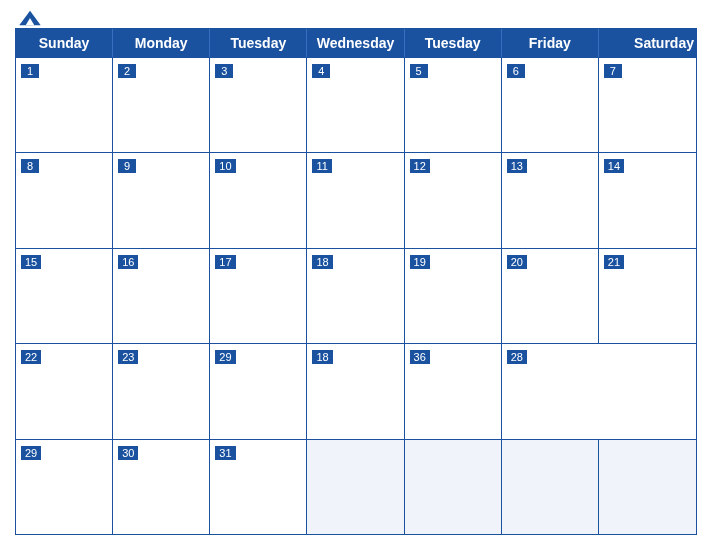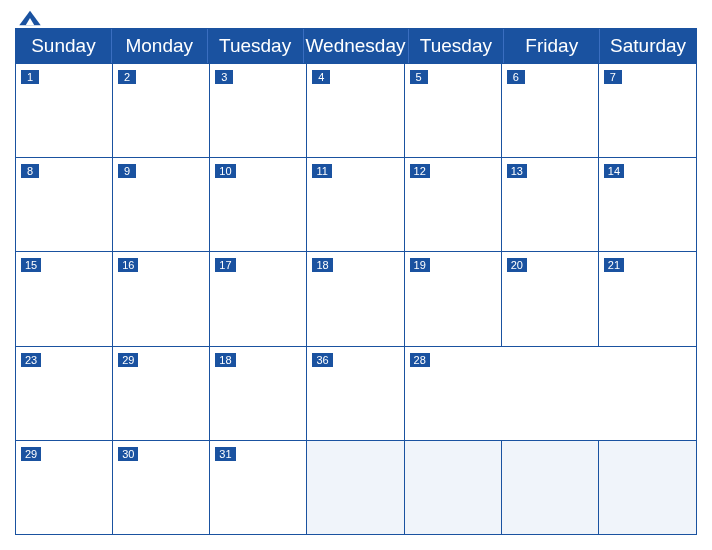--- a/index.html
+++ b/index.html
@@ -78,28 +78,29 @@
 
     .cal-header-row {
       display: grid;
       grid-template-columns: repeat(7, 1fr);
       background: #1a52a0;
     }
 
     .cal-header-cell {
       color: #fff;
       text-align: center;
-      font-size: 19px;
-      font-weight: normal;
+      font-size: 14px;
+      font-weight: bold;
       padding: 6px 2px;
       border-right: 1px solid #3a6ec0;
     }
 
     .cal-header-cell:last-child {
       border-right: none;
+      text-align: right;
     }
 
     .cal-body {
       flex: 1;
       display: flex;
       flex-direction: column;
     }
 
     .cal-week {
       display: grid;
@@ -191,20 +192,21 @@
       <div class="cal-week">
         <div class="cal-day"><span class="day-num">15</span></div>
         <div class="cal-day"><span class="day-num">16</span></div>
         <div class="cal-day"><span class="day-num">17</span></div>
         <div class="cal-day"><span class="day-num">18</span></div>
         <div class="cal-day"><span class="day-num">19</span></div>
         <div class="cal-day"><span class="day-num">20</span></div>
         <div class="cal-day"><span class="day-num">21</span></div>
       </div>
       <div class="cal-week">
+        <div class="cal-day"><span class="day-num">22</span></div>
         <div class="cal-day"><span class="day-num">23</span></div>
         <div class="cal-day"><span class="day-num">29</span></div>
         <div class="cal-day"><span class="day-num">18</span></div>
         <div class="cal-day"><span class="day-num">36</span></div>
         <div class="cal-day"><span class="day-num">28</span></div>
       </div>
       <div class="cal-week">
         <div class="cal-day"><span class="day-num">29</span></div>
         <div class="cal-day"><span class="day-num">30</span></div>
         <div class="cal-day"><span class="day-num">31</span></div>

